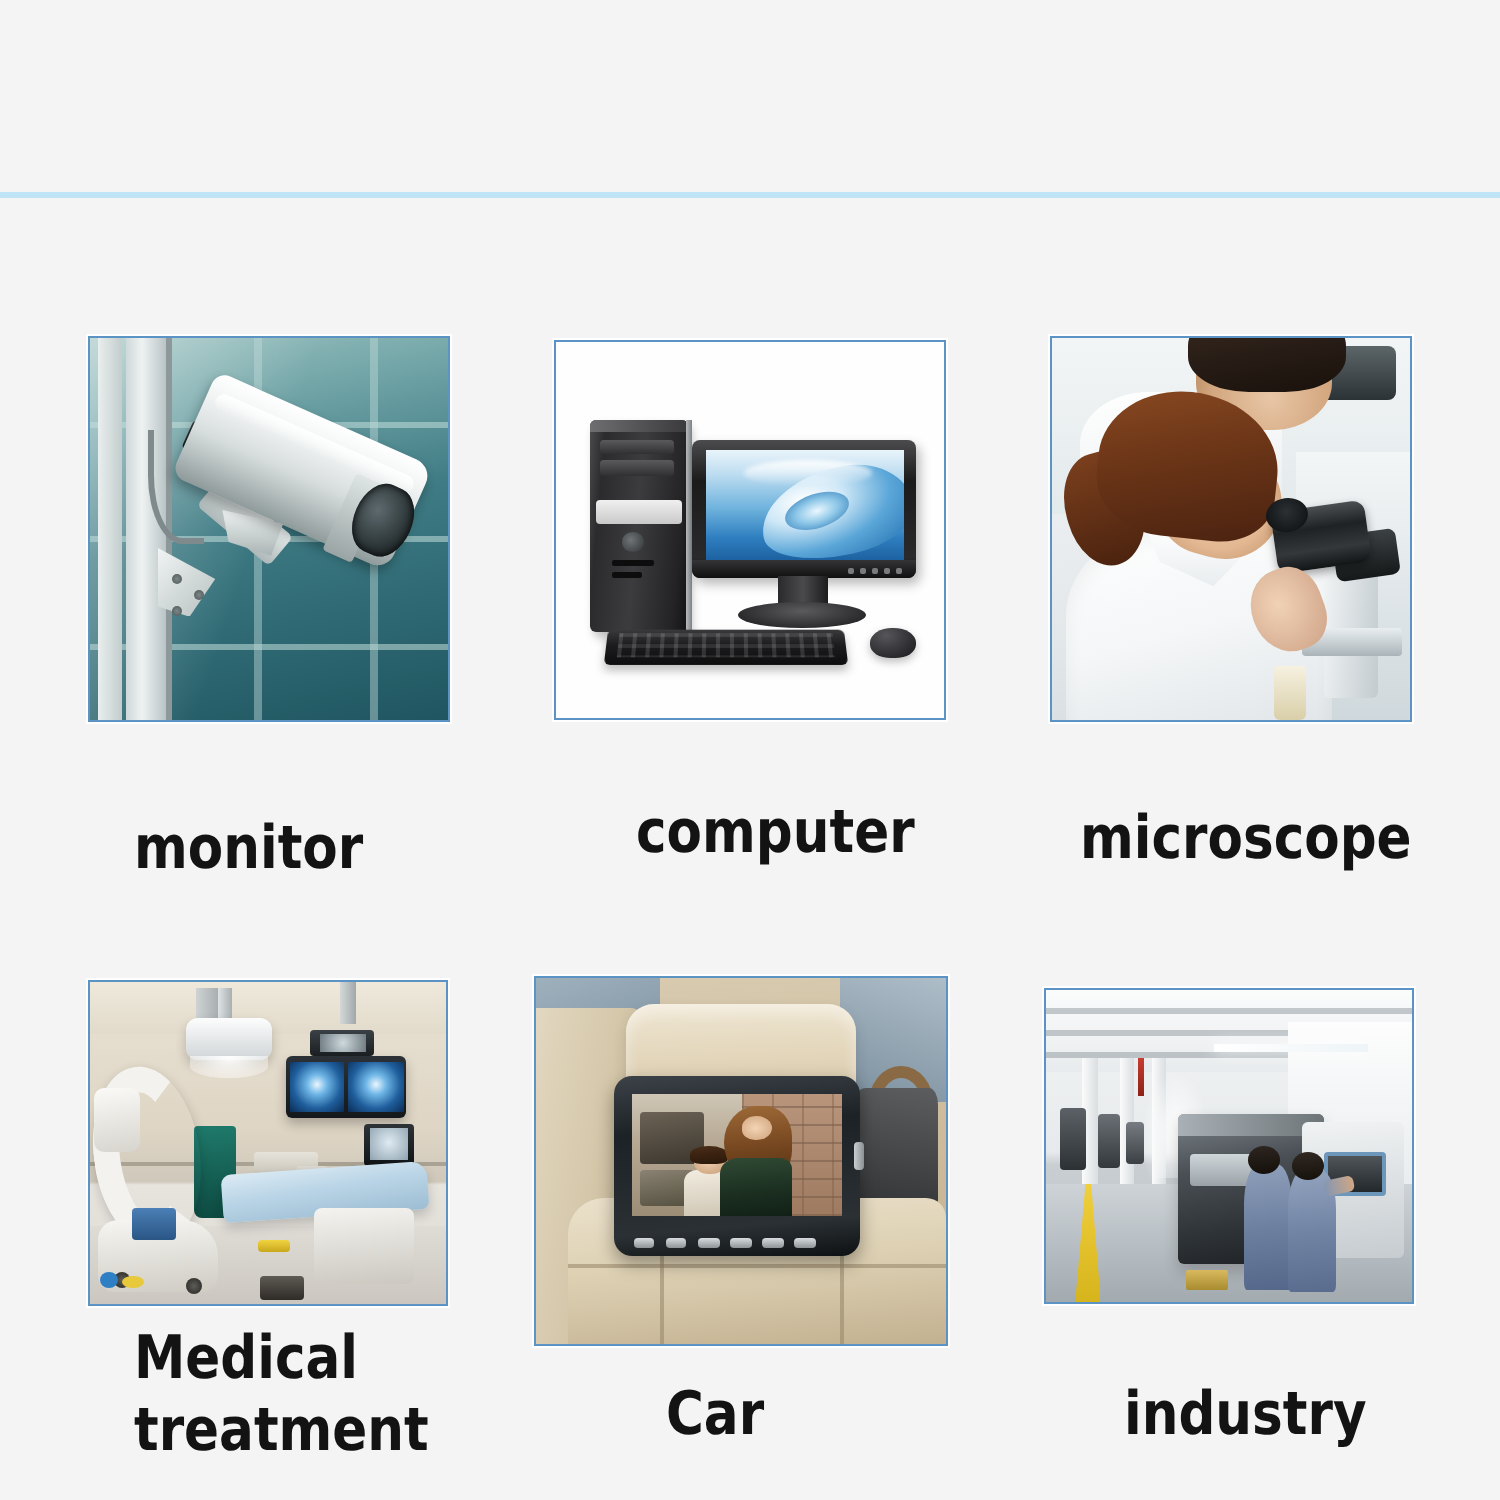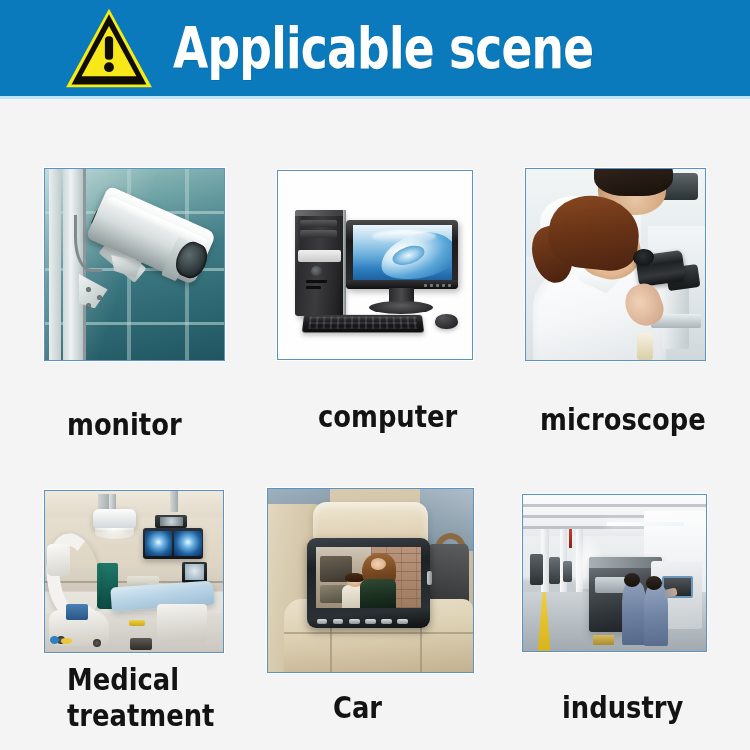--- a/index.html
+++ b/index.html
@@ -395,34 +395,20 @@
   .in-pallet { position:absolute; left:38%; top:90%; width:12%; height:6%;
       background:linear-gradient(180deg,#d9b95e,#a98c2f); border-radius:1px;}
   .in-redpipe { position:absolute; left:25%; top:22%; width:2%; height:12%;
       background:linear-gradient(180deg,#c83c30,#8c2218);}
 </style>
 </head>
 <body>
 
 <div id="page">
 
-  <div class="banner">
-    <div class="banner-inner">
-      <div class="warn-icon">
-        <svg viewBox="0 0 100 92" xmlns="http://www.w3.org/2000/svg">
-          <polygon points="50,3 97,89 3,89" fill="#f5ec12"></polygon>
-          <polygon points="50,9 91,86 9,86" fill="#100d08"></polygon>
-          <polygon points="50,22 80,77 20,77" fill="#f7e919"></polygon>
-          <rect x="45.5" y="33" width="9" height="26" rx="4.2" fill="#100d08"></rect>
-          <circle cx="50" cy="67" r="5.4" fill="#100d08"></circle>
-        </svg>
-      </div>
-      <div class="banner-title">Applicable scene</div>
-    </div>
-  </div>
   <div class="banner-underline"></div>
 
   <div class="tile" style="left:44px; top:168px; width:181px; height:193px;">
     <div class="photo">
       <div class="cam-bg"></div>
       <div class="cam-sheen"></div>
       <div class="cam-glass-h" style="top:22%"></div>
       <div class="cam-glass-h" style="top:52%"></div>
       <div class="cam-glass-h" style="top:80%"></div>
       <div class="cam-glass-v" style="left:46%"></div>

